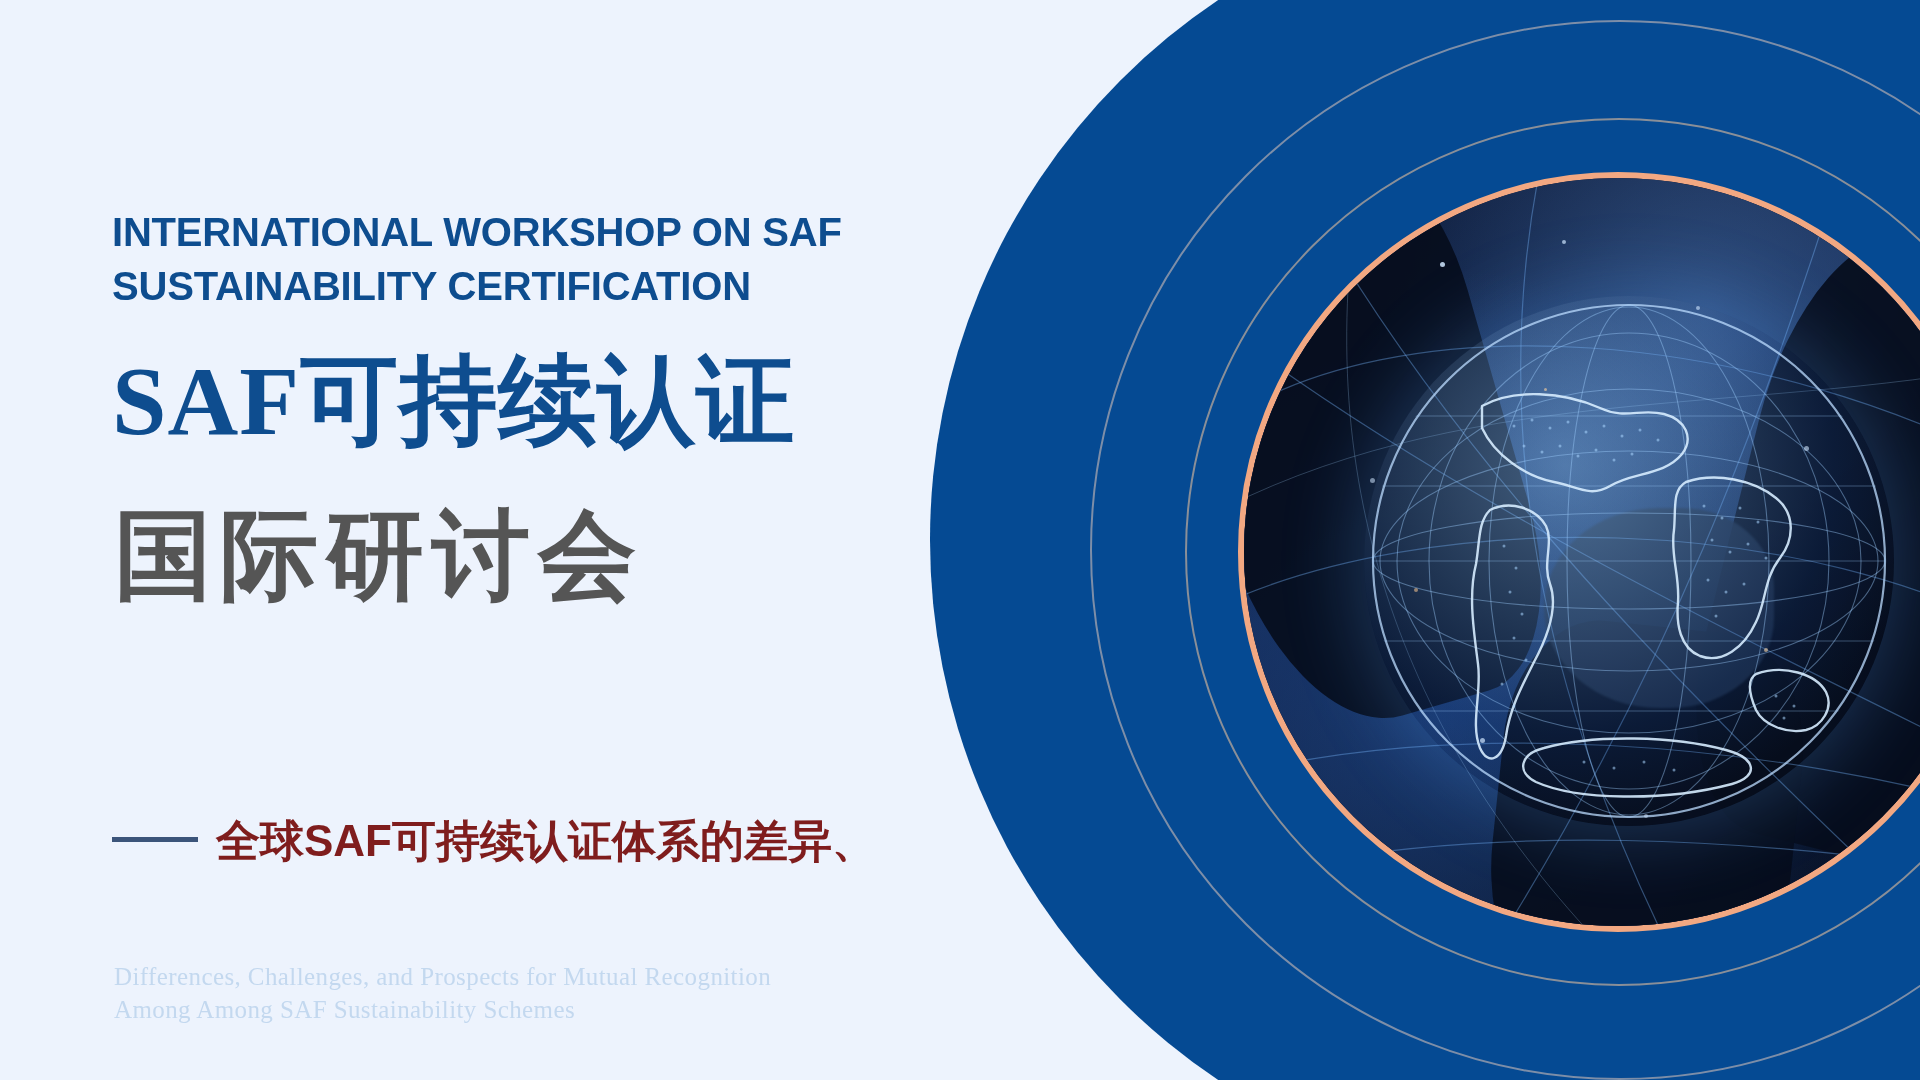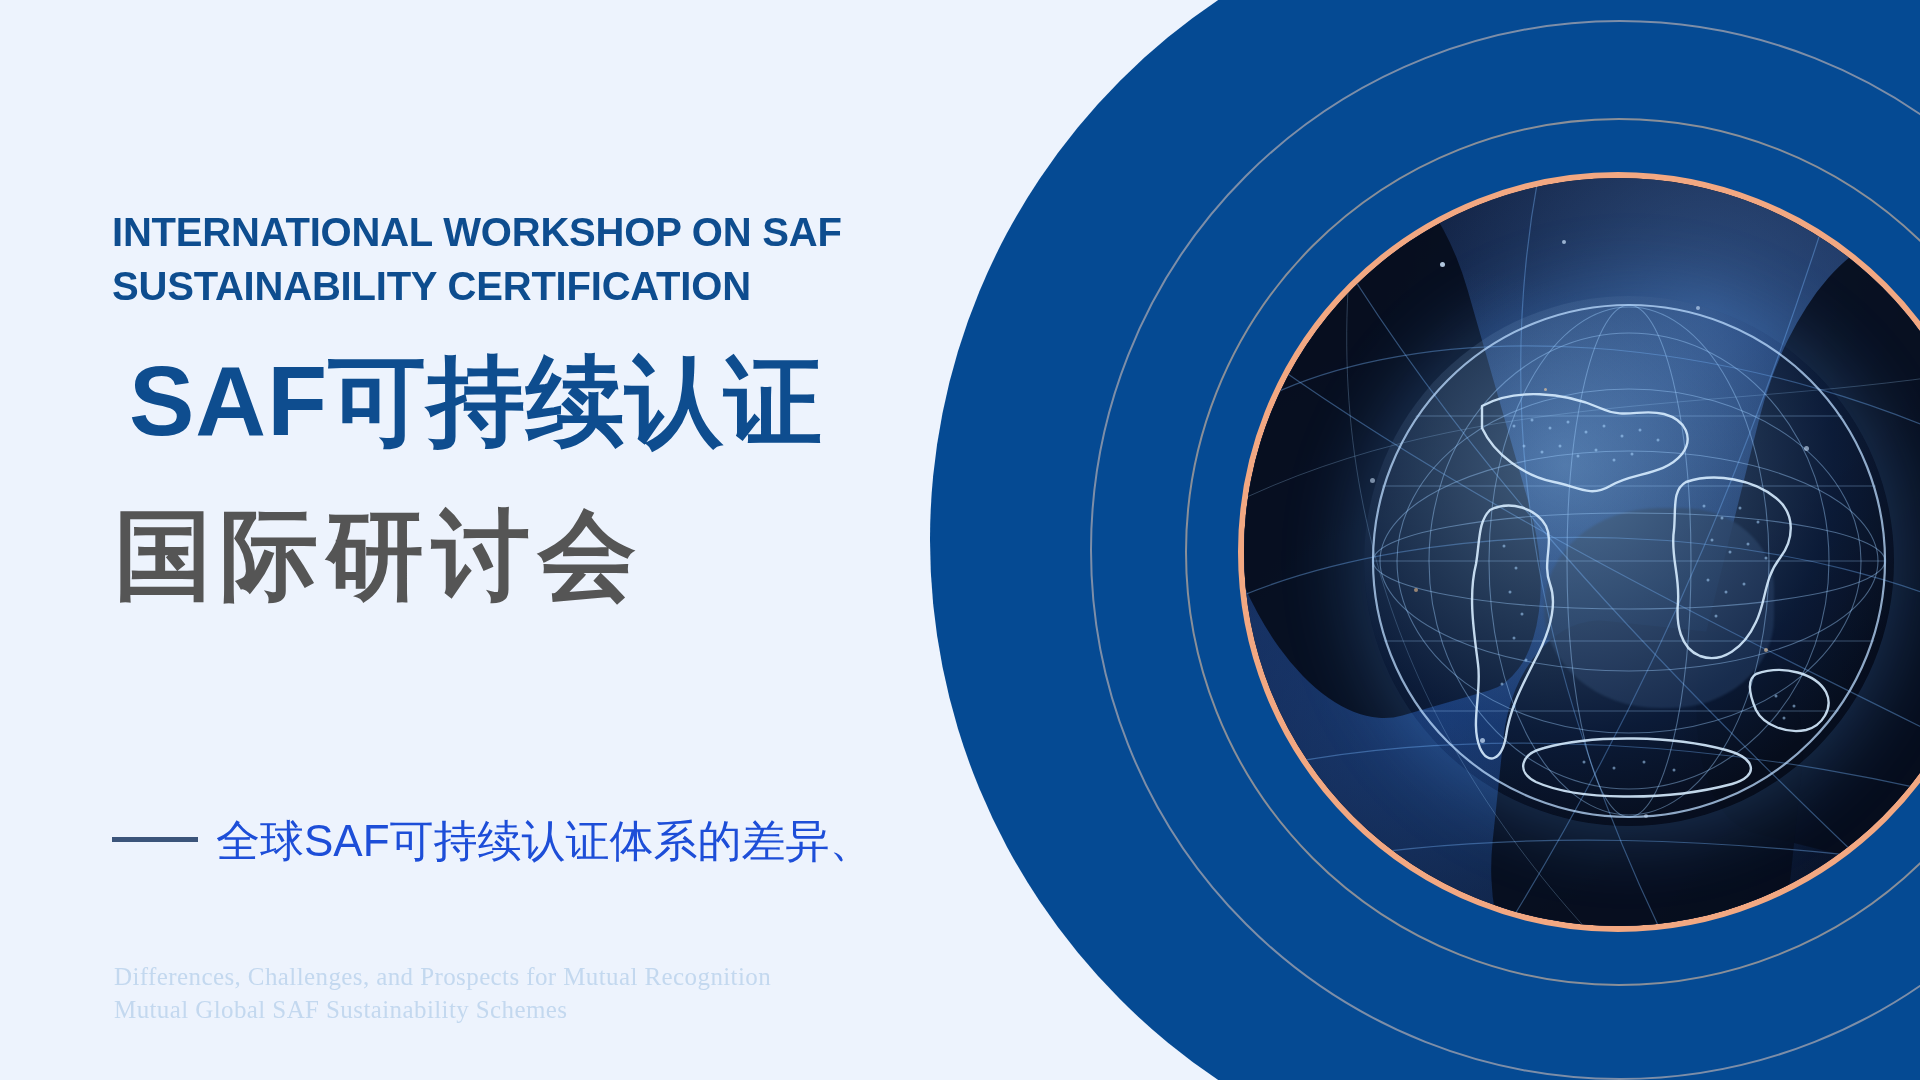--- a/index.html
+++ b/index.html
@@ -124,45 +124,46 @@
     top:186px; left:0;
     width:760px;
     color:#0e4d8f;
     font-size:40px;
     font-weight:bold;
     line-height:1.34;
     letter-spacing:-0.2px;
   }
   .title-main{
     position:absolute;
-    top:330px; left:17px;
+    top:330px; left:0;
     color:#0e4d8f;
     font-size:98px;
     font-weight:bold;
     line-height:1.06;
     letter-spacing:1px;
     white-space:nowrap;
+    font-family:Liberation Serif, serif;
   }
   .title-sub{
     position:absolute;
     top:484px; left:2px;
     color:#555555;
     font-size:98px;
     font-weight:bold;
     line-height:1.06;
     letter-spacing:8px;
     white-space:nowrap;
   }
   .subtitle{
     position:absolute;
     top:790px; left:0;
     width:880px;
-    color:#1d4ed8;
+    color:#7f1d1d;
     font-size:44px;
-    font-weight:400;
+    font-weight:700;
     line-height:1.42;
   }
   .dash{
     display:inline-block;
     width:86px;
     height:5px;
     background:#3b547a;
     vertical-align:middle;
     margin:0 18px 10px 0;
   }
@@ -328,16 +329,16 @@
   <div class="title-main">SAF可持续认证</div>
 
   <div class="title-sub">国际研讨会</div>
 
   <div class="subtitle">
     <span class="dash"></span><span>全球SAF可持续认证体系的差异、</span><br>
   </div>
 
   <div class="subtitle-en">
     <div>Differences, Challenges, and Prospects for Mutual Recognition</div>
-    <div>Mutual Global SAF Sustainability Schemes</div>
+    <div>Among Among SAF Sustainability Schemes</div>
   </div>
 
 </div>
 
 </body></html>

